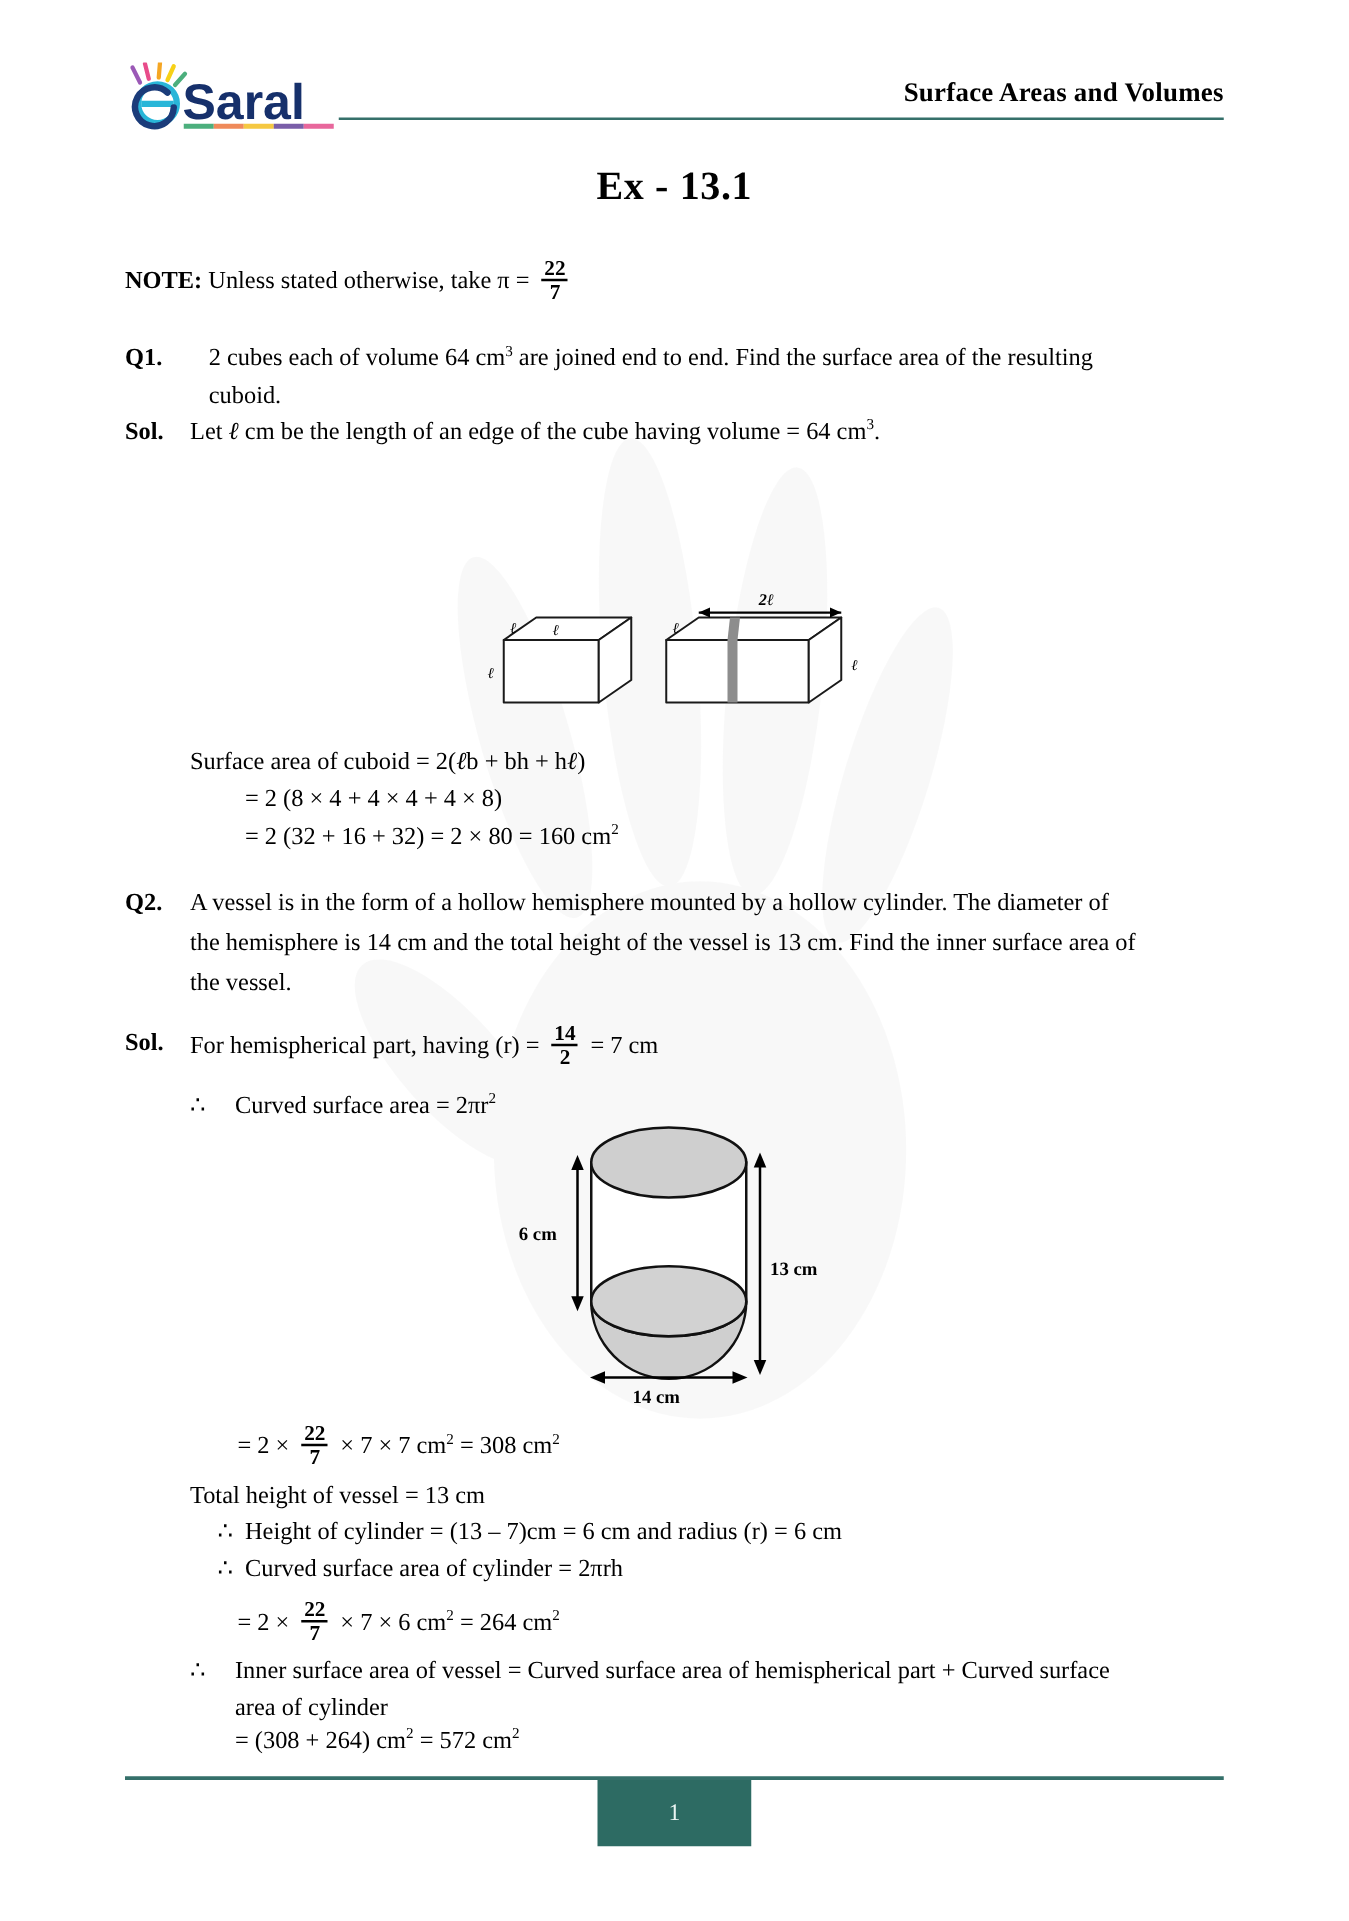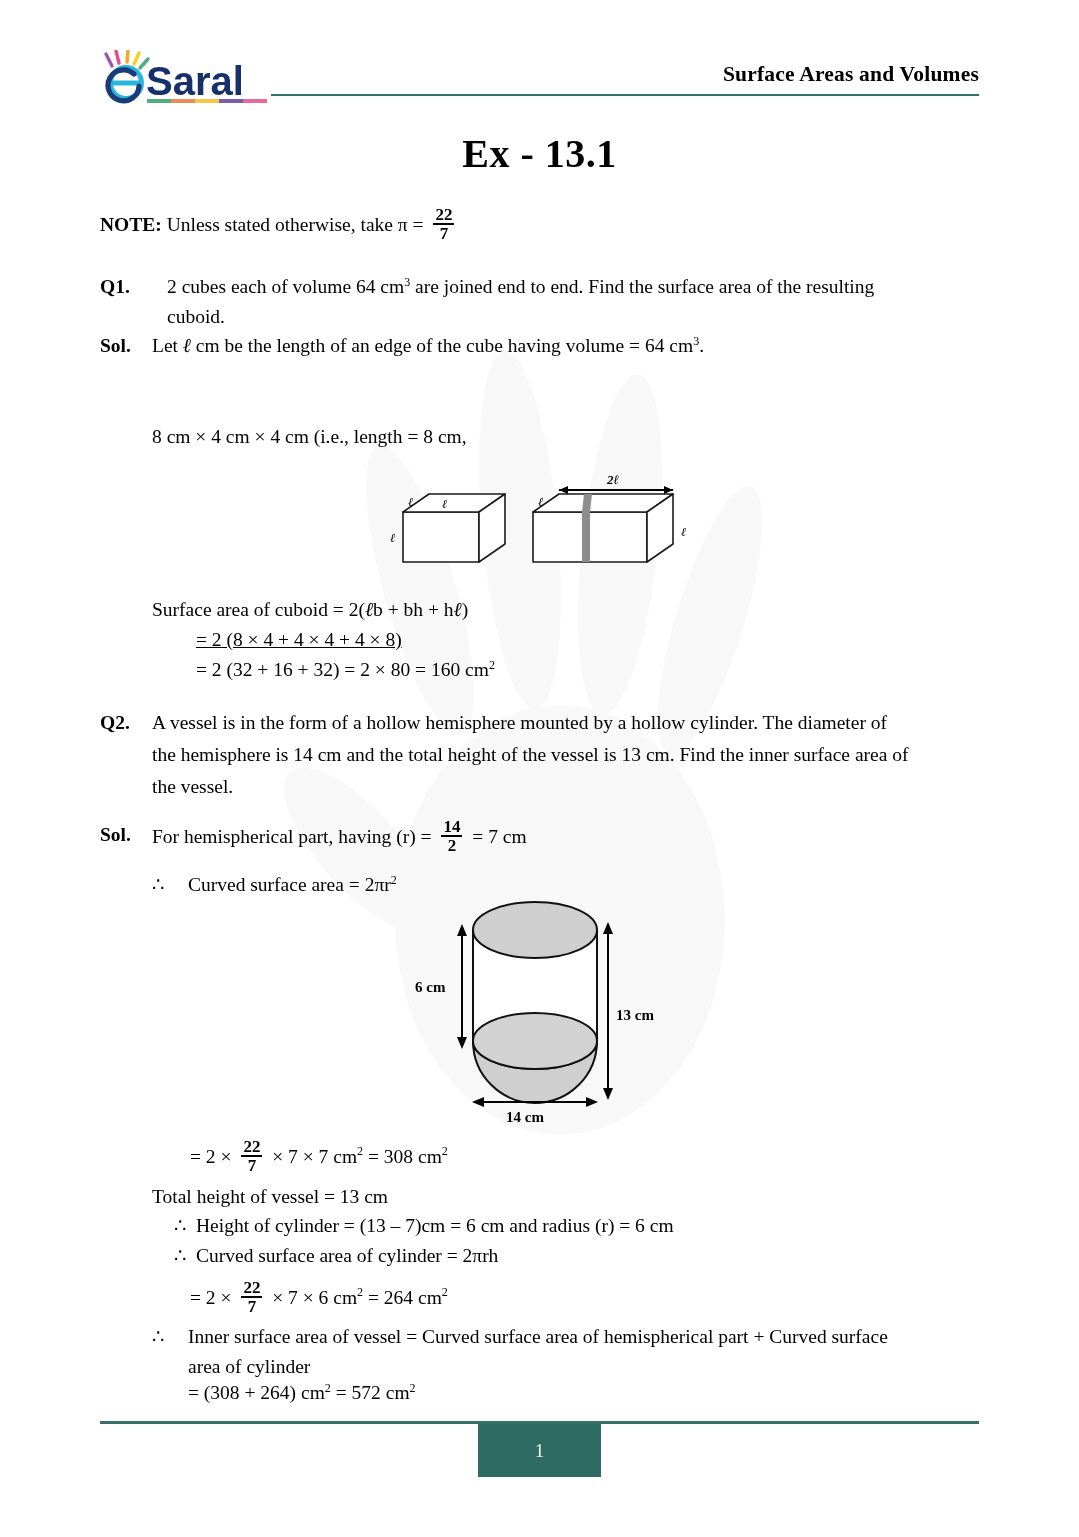--- a/index.html
+++ b/index.html
@@ -34,21 +34,21 @@
     white-space:nowrap;
   }
   .header-rule{
     position:absolute;left:271px;top:94px;width:708px;height:2px;
     background:#35706a;
   }
 
   
   .ex-title{
     position:absolute;left:0;top:130px;width:1079px;
-    text-align:center;font-size:40px;font-weight:700;letter-spacing:.5px;
+    text-align:center;font-size:32px;font-weight:700;letter-spacing:.5px;
   }
 
   
   .tx{position:absolute;font-size:19.5px;line-height:30px;white-space:nowrap;}
   .b{font-weight:700;}
   sup{font-size:.62em;vertical-align:super;line-height:0;}
   .ell{font-family:"Liberation Serif",serif;font-style:italic;}
 
   
   .frac{
@@ -141,21 +141,20 @@
   </div>
   <div class="tx" style="left:167px;top:302px;">cuboid.</div>
 
   <div class="tx b" style="left:100px;top:331px;">Sol.</div>
 
   <div class="tx" style="left:152px;top:331px;">
     <span>Let </span><span class="ell">ℓ</span><span> cm be the length of an edge of the cube having volume = 64 cm</span><sup>3</sup><span>.</span>
   </div>
 
 
-  <div class="tx" style="left:152px;top:422px;">8 cm × 4 cm × 4 cm (i.e., length = 8 cm,</div>
 
   <svg class="fig" style="left:385px;top:474px;" width="320" height="115" viewBox="0 0 320 115">
     <g fill="#ffffff" stroke="#1a1a1a" stroke-width="1.6" stroke-linejoin="round">
 
       <rect x="18" y="38" width="76" height="50"></rect>
       <polygon points="18,38 44,20 120,20 94,38"></polygon>
       <polygon points="94,38 120,20 120,70 94,88"></polygon>
     </g>
     <text x="23" y="32" font-family="Liberation Serif, serif" font-size="12" font-style="italic">ℓ</text>
     <text x="57" y="34" font-family="Liberation Serif, serif" font-size="12" font-style="italic">ℓ</text>
@@ -176,21 +175,21 @@
       <polygon points="288,16 279,12 279,20" fill="#000" stroke="none"></polygon>
     </g>
     <text x="222" y="10" font-family="Liberation Serif, serif" font-size="13" font-weight="700" font-style="italic">2ℓ</text>
     <text x="153" y="32" font-family="Liberation Serif, serif" font-size="12" font-style="italic">ℓ</text>
     <text x="296" y="62" font-family="Liberation Serif, serif" font-size="12" font-style="italic">ℓ</text>
   </svg>
 
   <div class="tx" style="left:152px;top:595px;">
     <span>Surface area of cuboid = 2(</span><span class="ell">ℓ</span><span>b + bh + h</span><span class="ell">ℓ</span><span>)</span>
   </div>
-  <div class="tx" style="left:196px;top:625px;text-decoration:underline;">= 2 (8 × 4 + 4 × 4 + 4 × 8)</div>
+  <div class="tx" style="left:196px;top:625px;">= 2 (8 × 4 + 4 × 4 + 4 × 8)</div>
   <div class="tx" style="left:196px;top:655px;">
     <span>= 2 (32 + 16 + 32)  = 2 × 80 = 160 cm</span><sup>2</sup>
   </div>
 
   <div class="tx b" style="left:100px;top:708px;">Q2.</div>
   <div class="tx" style="left:152px;top:708px;">A vessel is in the form of a hollow hemisphere mounted by a hollow cylinder. The diameter of</div>
   <div class="tx" style="left:152px;top:740px;">the hemisphere is 14 cm and the total height of the vessel is 13 cm. Find the inner surface area of</div>
   <div class="tx" style="left:152px;top:772px;">the vessel.</div>
 
   <div class="tx b" style="left:100px;top:820px;">Sol.</div>

